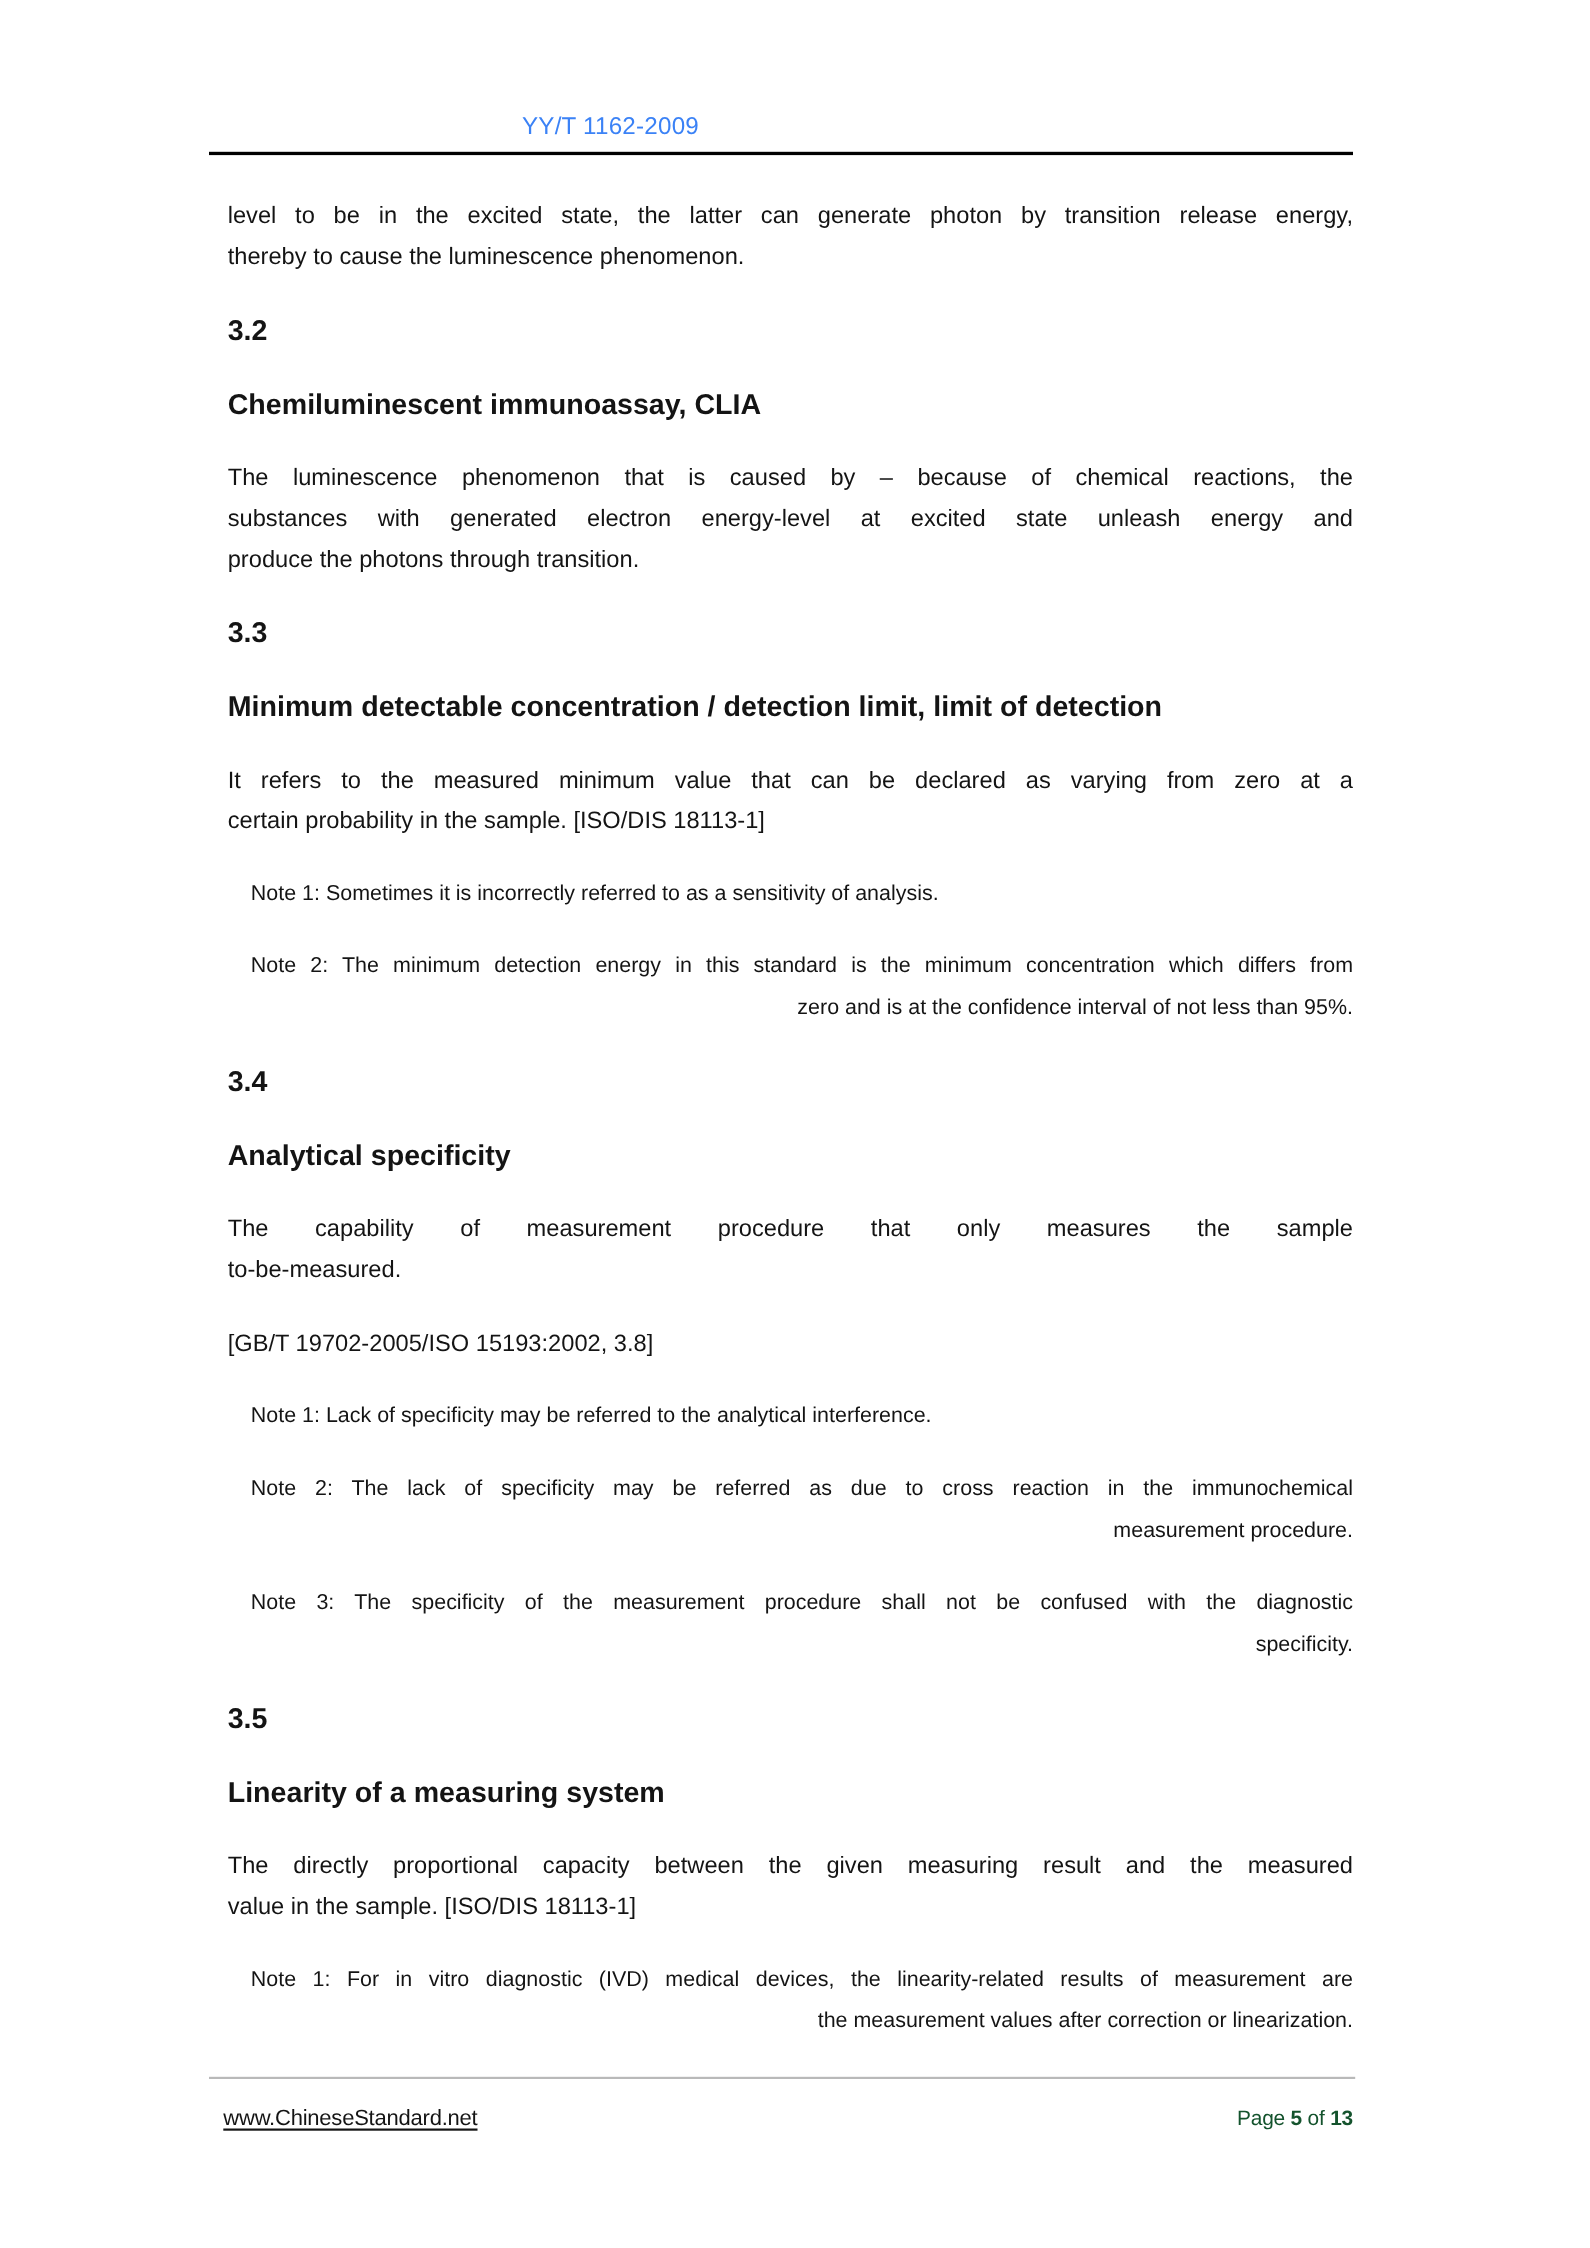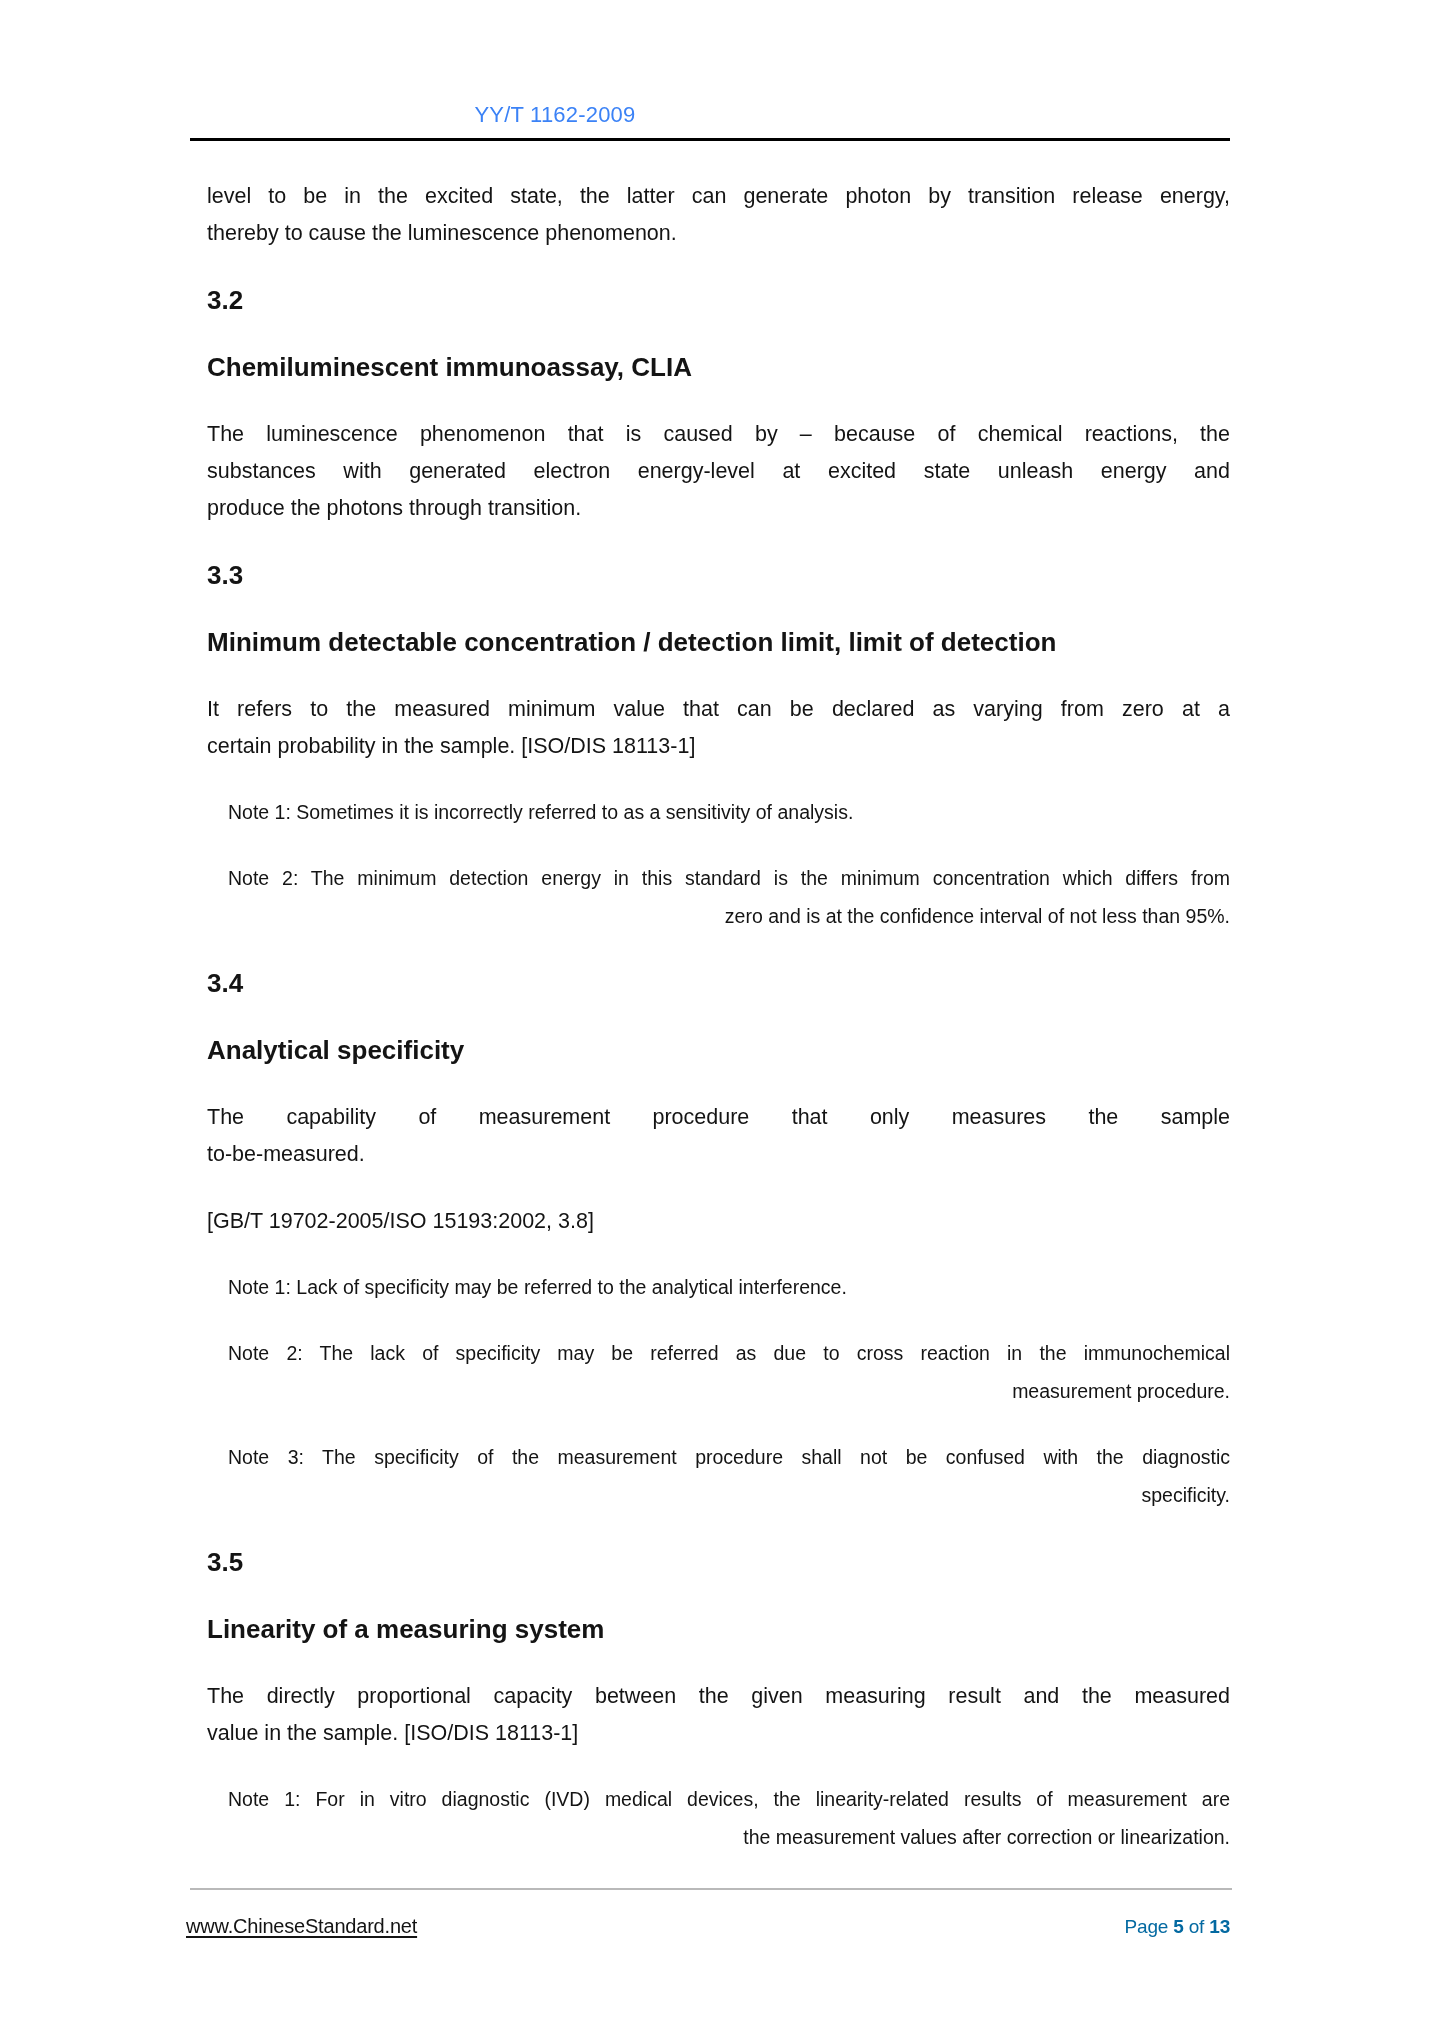--- a/index.html
+++ b/index.html
@@ -45,33 +45,33 @@
   .block-note .nl-cont  { padding-left:61px;text-align:right; }
 
   
   .footer-rule {
     position:absolute;
     left:190px; right:213px; top:1888px;
     border:none; border-top:2px solid #b9b9b9; height:0;
   }
   .footer {
     position:absolute;
-    left:186px; right:215px; top:1915px;
+    left:203px; right:215px; top:1915px;
     display:flex; justify-content:space-between; align-items:baseline;
   }
   .site-link {
     font-size:20px;
     color:#141414;
     text-decoration:underline;
     text-decoration-thickness:2px;
     text-underline-offset:3px;
     letter-spacing:-0.2px;
     cursor:pointer;
   }
-  .page-indicator { font-size:19px; color:#0369a1; letter-spacing:-0.2px; }
+  .page-indicator { font-size:19px; color:#14532d; letter-spacing:-0.2px; }
   .page-indicator b { font-weight:bold; }
 </style>
 </head>
 <body>
 
 <div class="page">
 
   <div class="header">
     <div class="header-title">YY/T 1162-2009</div>
   </div>

